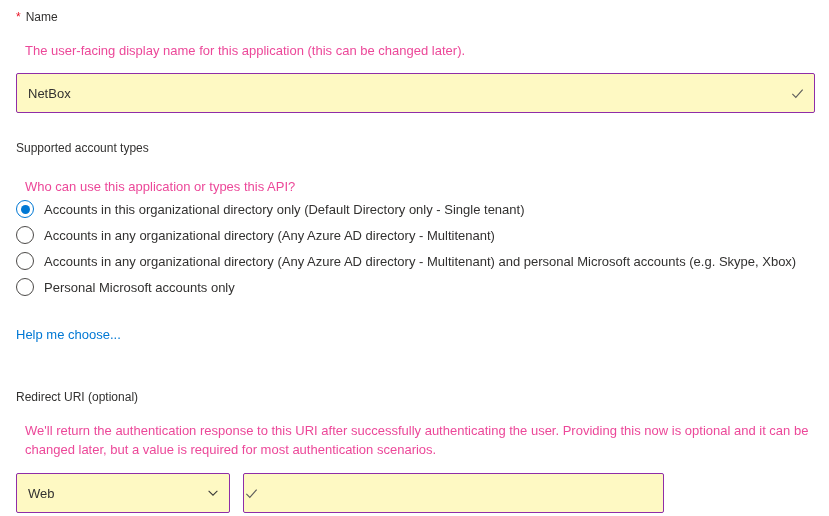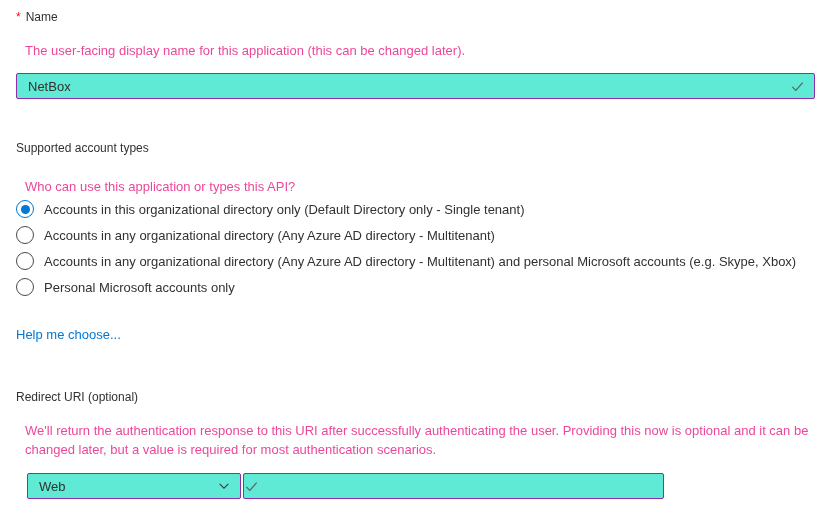--- a/index.html
+++ b/index.html
@@ -13,42 +13,42 @@
   }
   .abs { position:absolute; }
 
   .section-title { font-size:12px; font-weight:400; color:#323130; }
   .desc { font-size:13px; color:#ec4899;margin-left:9px; }
   .req { color:#e81123; margin-right:5px; }
 
   
   .textbox {
     position:absolute;
-    height:26px;
+    height:40px;
     border:1px solid #8f2da8;
     border-radius:2px;
-    background:#5eead4;
+    background:#fef9c3;
     display:flex;
     align-items:center;
   }
   .tb-input {
     flex:1 1 auto;
     min-width:0;
     border:none;
     outline:none;
     background:transparent;
     font-family:"Liberation Sans", sans-serif;
     font-size:13px;
     color:#323130;
     padding:0 4px 0 11px;
   }
   .icon-right { flex:0 0 auto; display:flex; align-items:center; margin-right:9px; }
   .icon-right svg { display:block; }
   .select-value { flex:1 1 auto; font-size:13px; padding-left:11px; color:#323130; }
-  .select { cursor:pointer;margin-left:11px; }
+  .select { cursor:pointer; }
 
   
   .radio-group { position:absolute; }
   .radio-row { display:flex; align-items:center; height:18px; margin-bottom:8px; cursor:pointer; }
   .radio {
     width:18px; height:18px; flex:0 0 auto;
     border:1px solid #4c4a48; border-radius:50%;
     display:flex; align-items:center; justify-content:center;
     background:#fff;
   }

